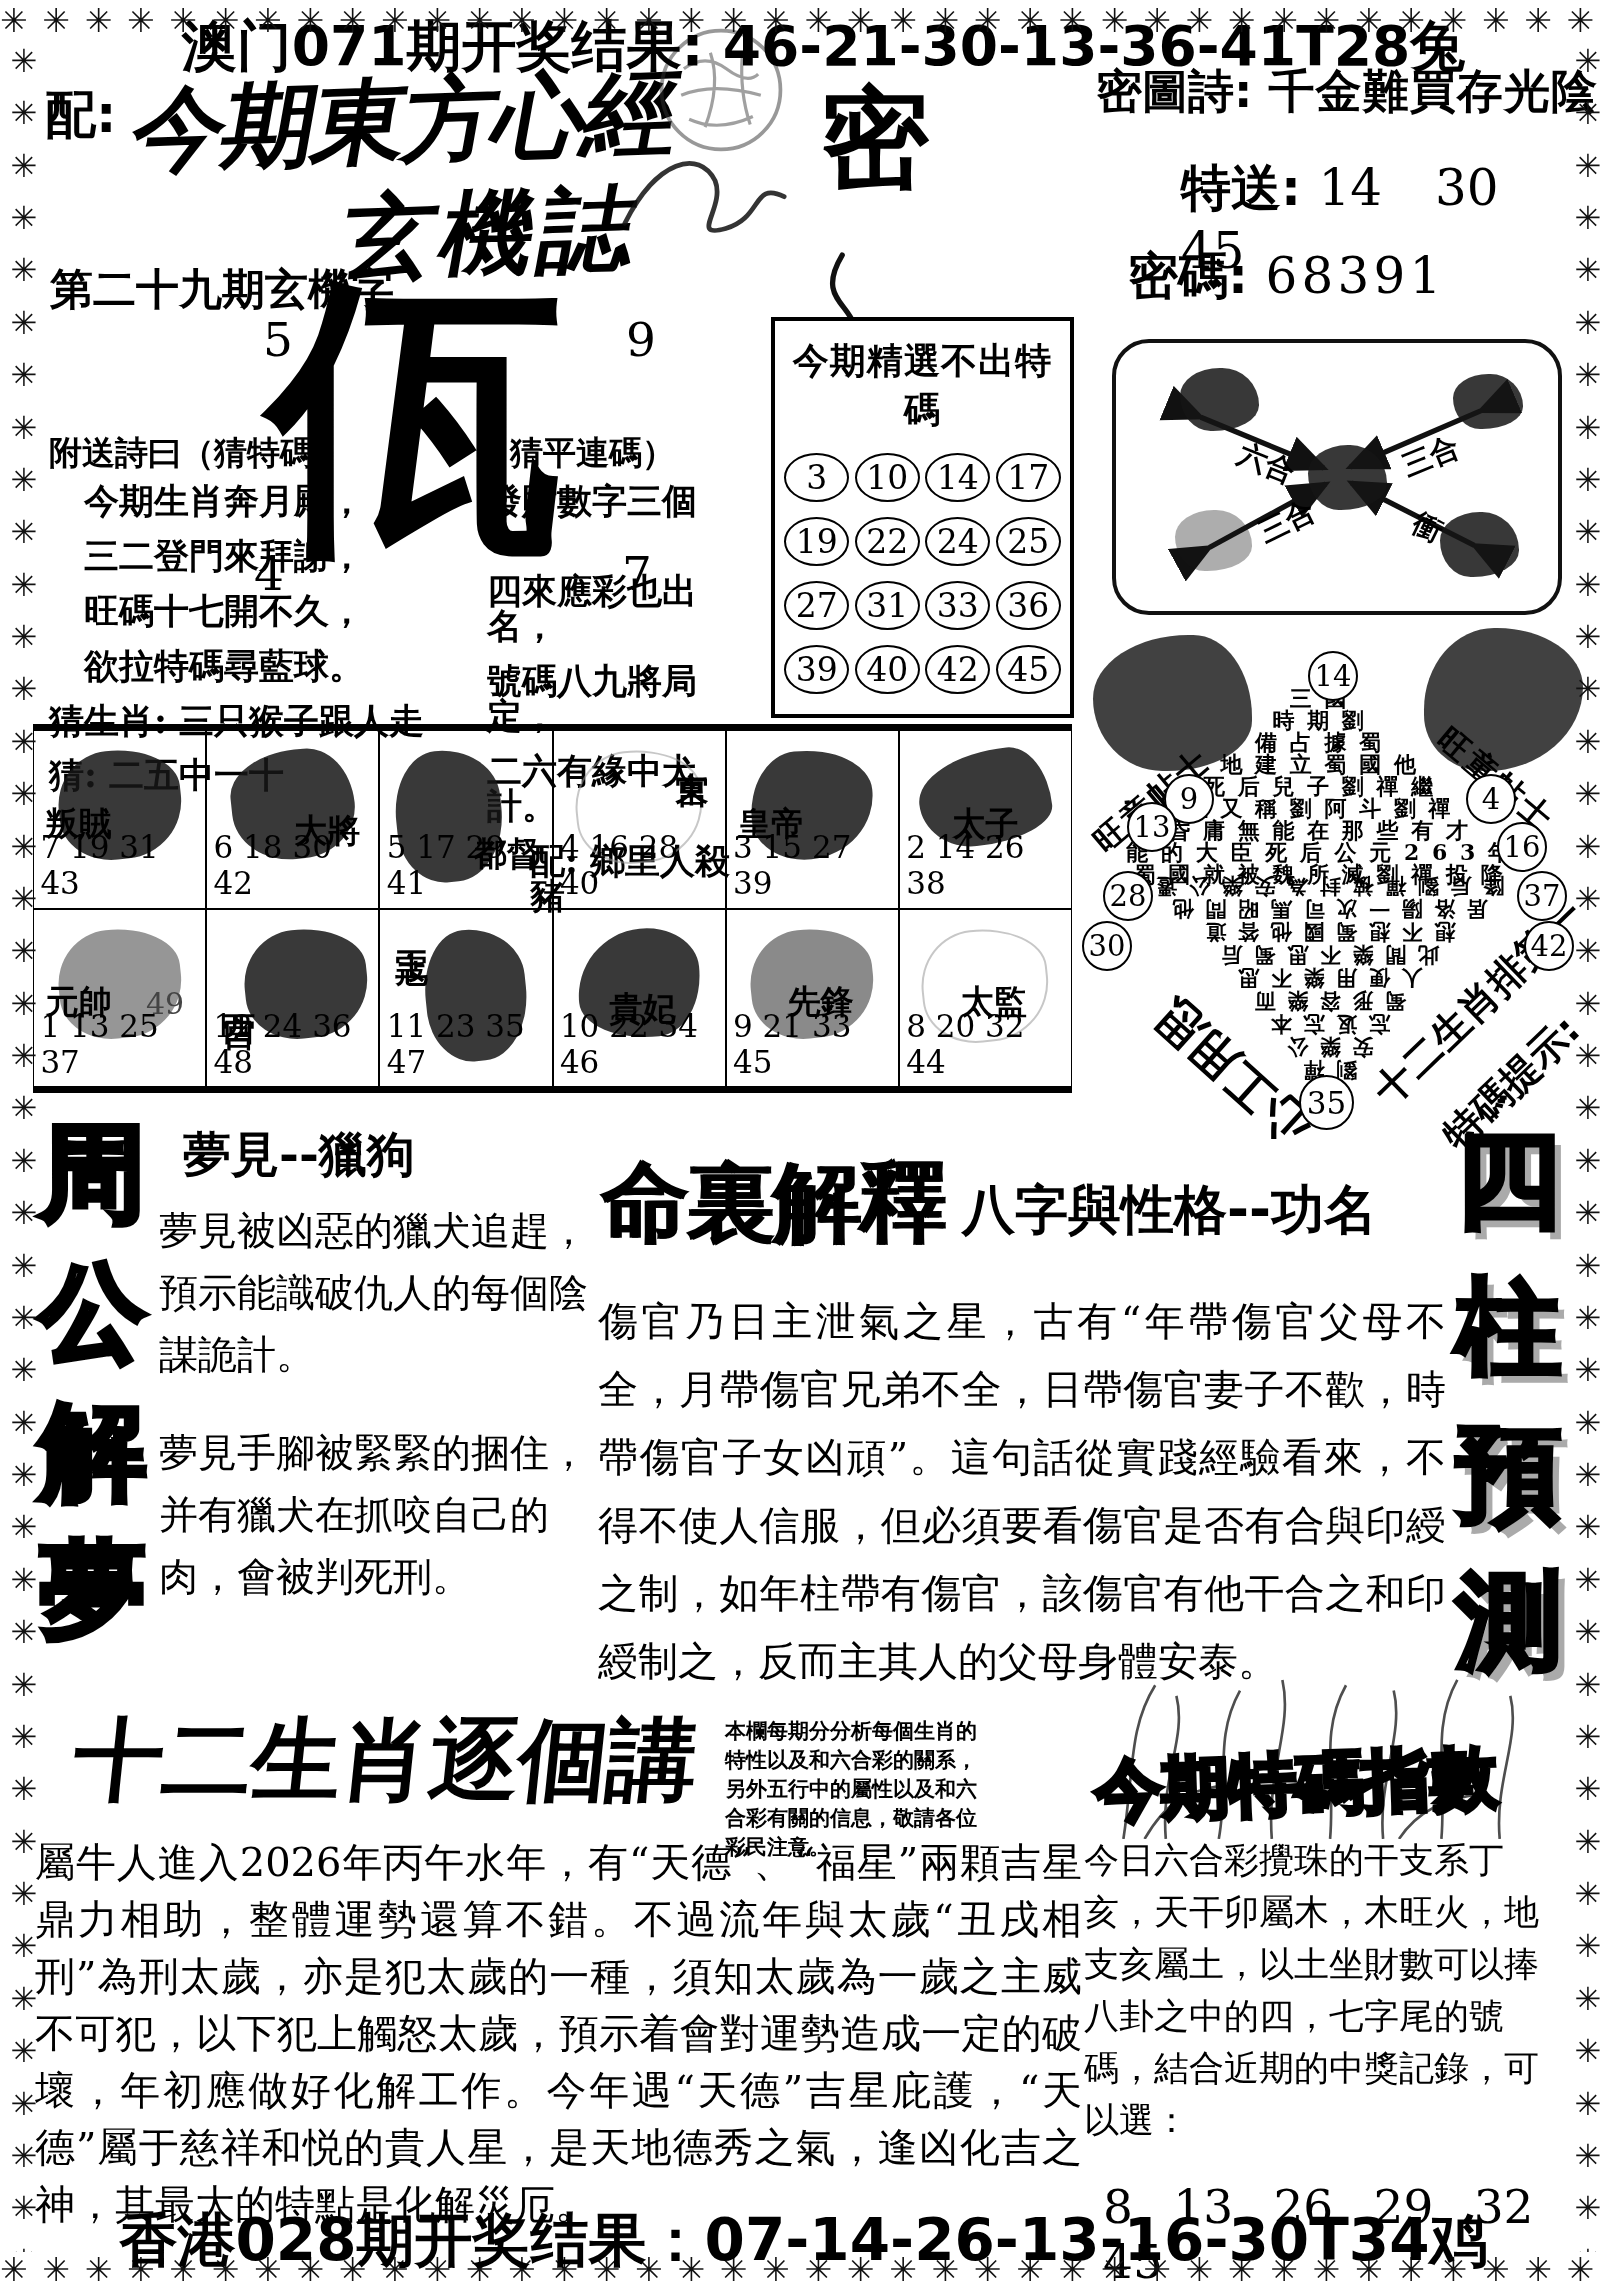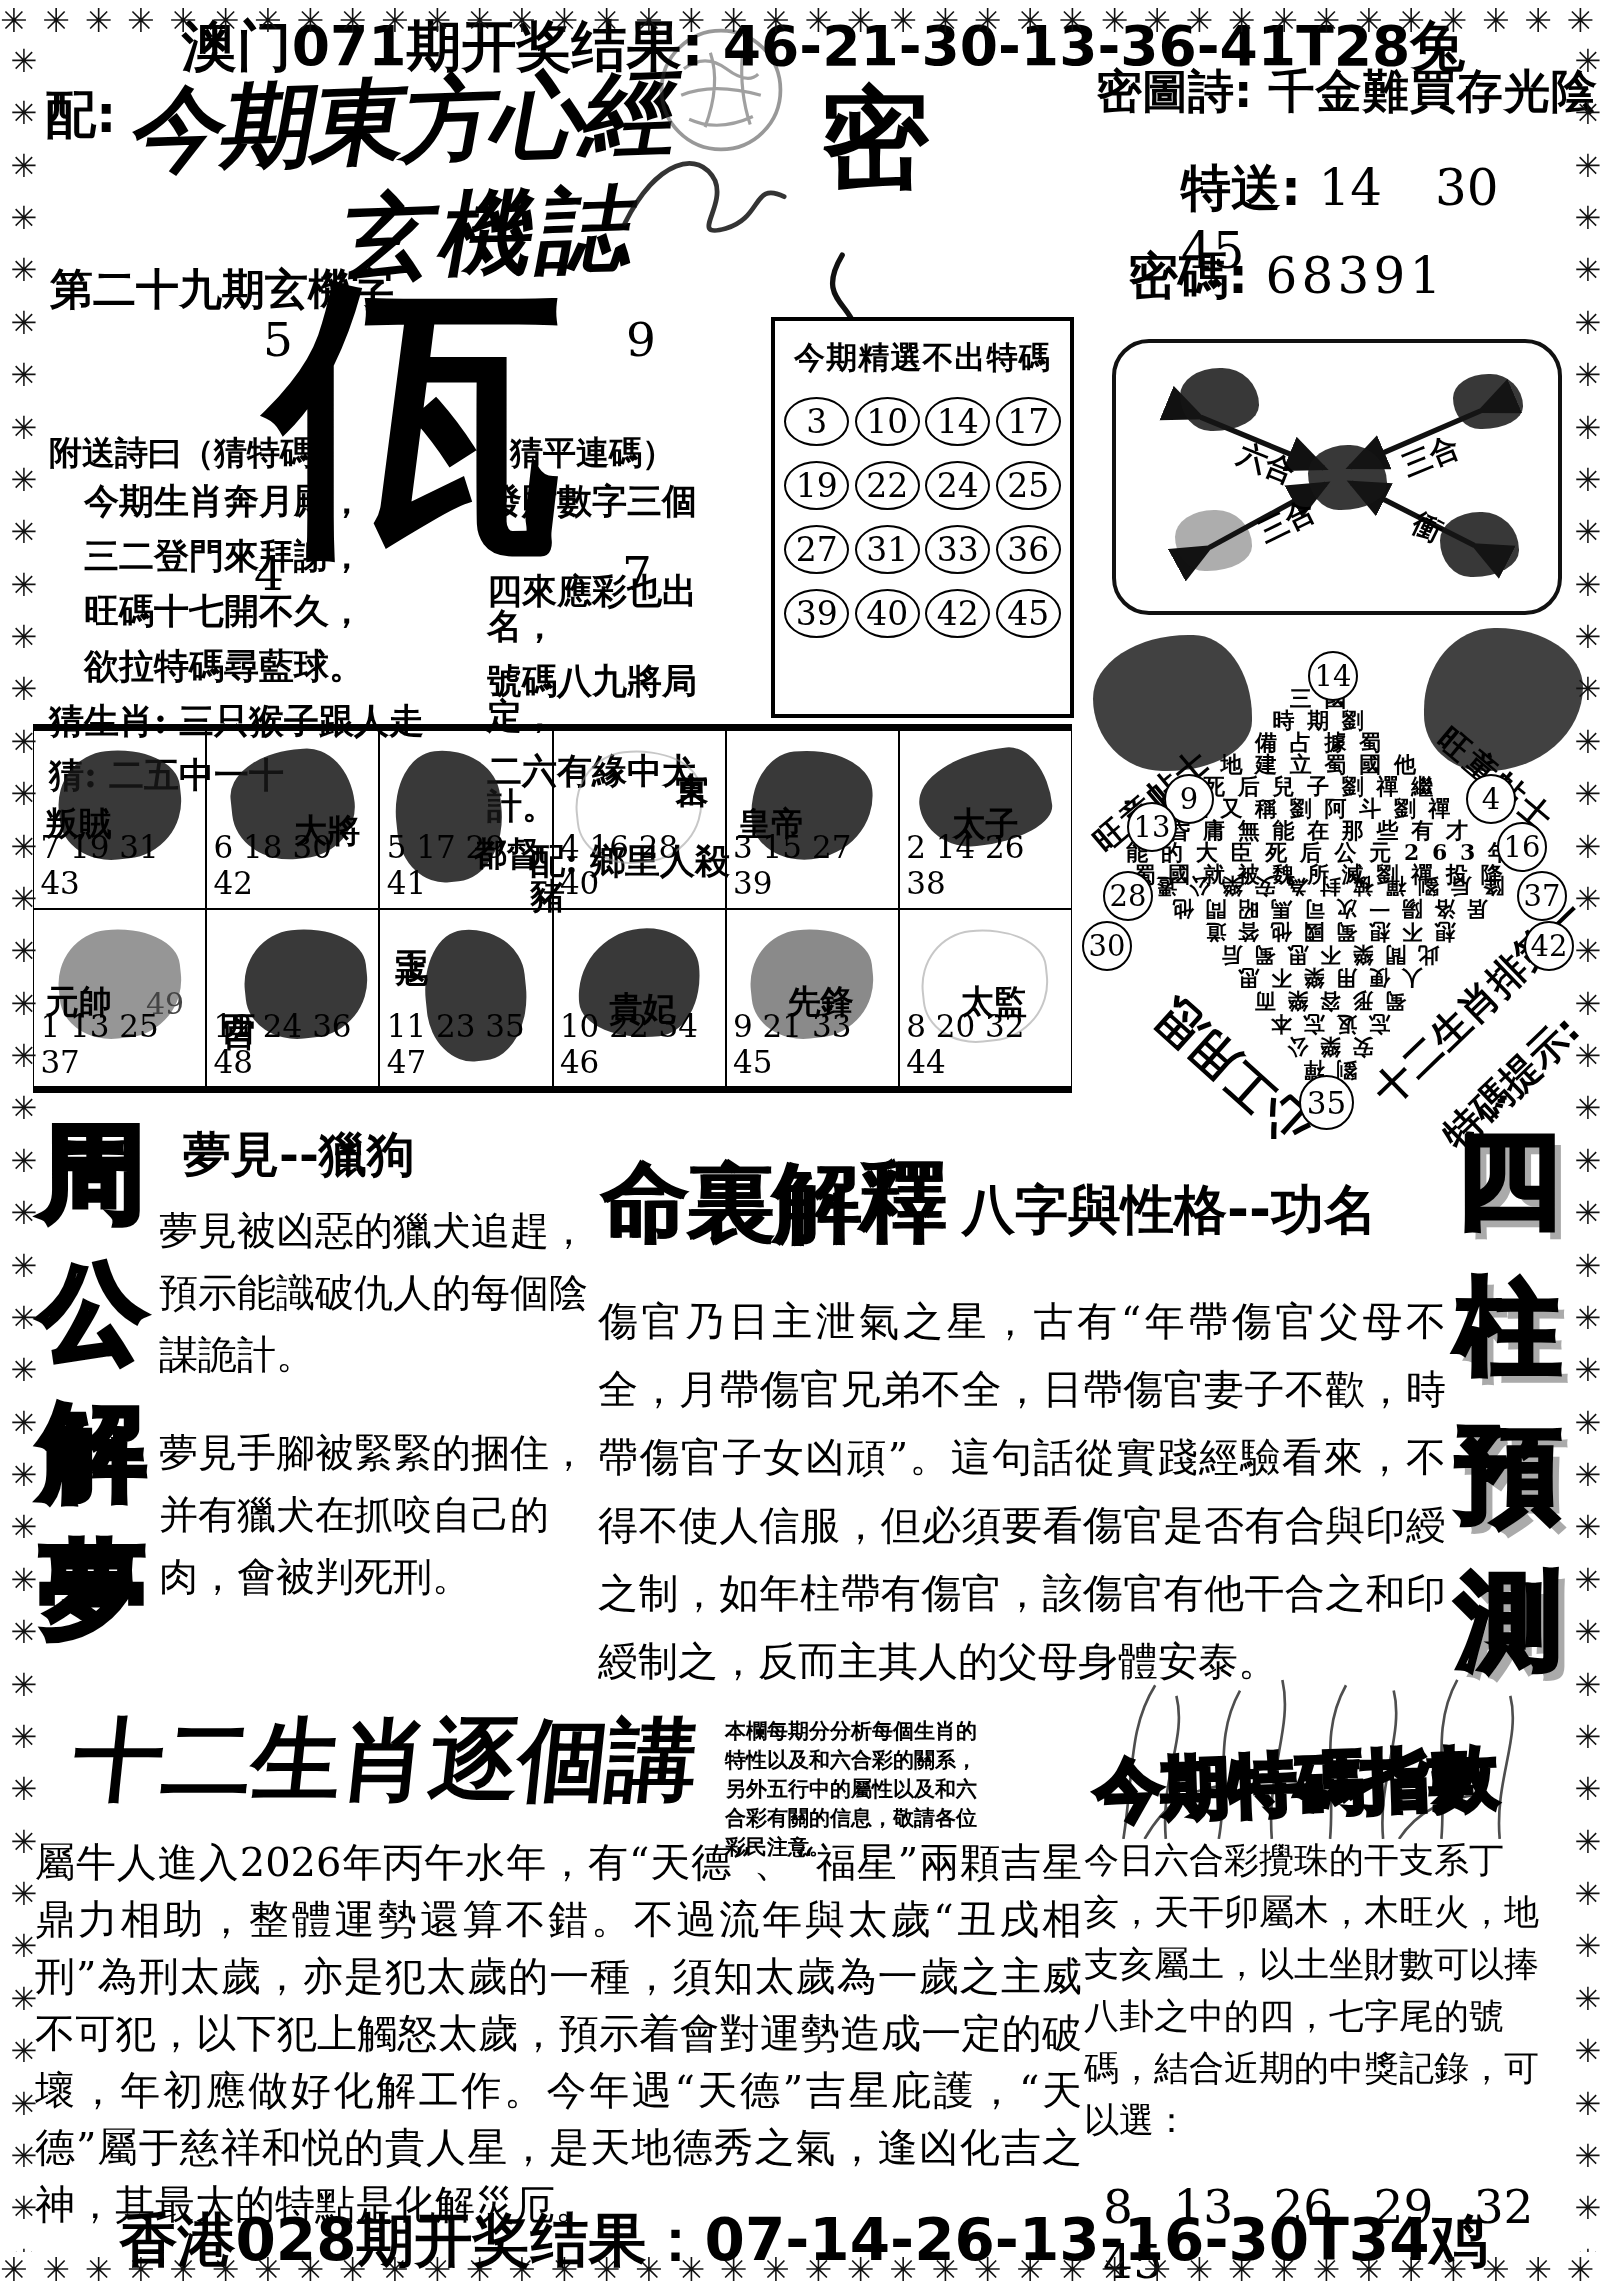--- a/index.html
+++ b/index.html
@@ -38,21 +38,21 @@
   .corner{font-size:47px;}
   
   .poem{width:424px;font-size:35px;line-height:1;}
   .poem .pt{font-size:33px;font-weight:700;margin-bottom:13.8px;}
   .poem .ln{margin:0 0 20px 35px;font-weight:600;}
   .poem .hint{margin:3.2px 0 0 0;font-weight:600;}
   .poem2 .ln{margin-left:42px;}
   .poem2 .hint{margin-left:85px;}
   
   .jx{left:771px;top:317px;width:303px;height:401px;border:4.2px solid #000;box-sizing:border-box;background:#fff;}
-  .jx-title{margin-top:16px;text-align:center;font-size:31px;font-weight:700;letter-spacing:1.1px;}
+  .jx-title{margin-top:16px;text-align:center;font-size:36px;font-weight:700;letter-spacing:1.1px;}
   .jx-grid{display:grid;grid-template-columns:repeat(4,1fr);gap:15px 4.2px;margin:18px 8.5px 0 8.5px;justify-items:center;}
   .jx-num{width:61px;height:45px;border:2.1px solid #000;border-radius:50%;display:flex;align-items:center;justify-content:center;font-size:33px;}
   
   .rel{left:1112px;top:339px;width:450px;height:276px;border:4.8px solid #111;border-radius:37px;box-sizing:border-box;}
   .rel-label{position:absolute;font-size:29px;font-weight:800;font-family:"DejaVu Sans",sans-serif;}
   .blob{position:absolute;background:#151515;border-radius:52% 48% 60% 40%/45% 60% 42% 58%;opacity:.85;}
   
   .circ{display:inline-flex;align-items:center;justify-content:center;border:2.1px solid #000;border-radius:50%;
         width:46px;height:46px;font-size:29px;background:#fff;z-index:3;}
   .sg-story{left:1118px;top:687px;width:413px;text-align:center;}

